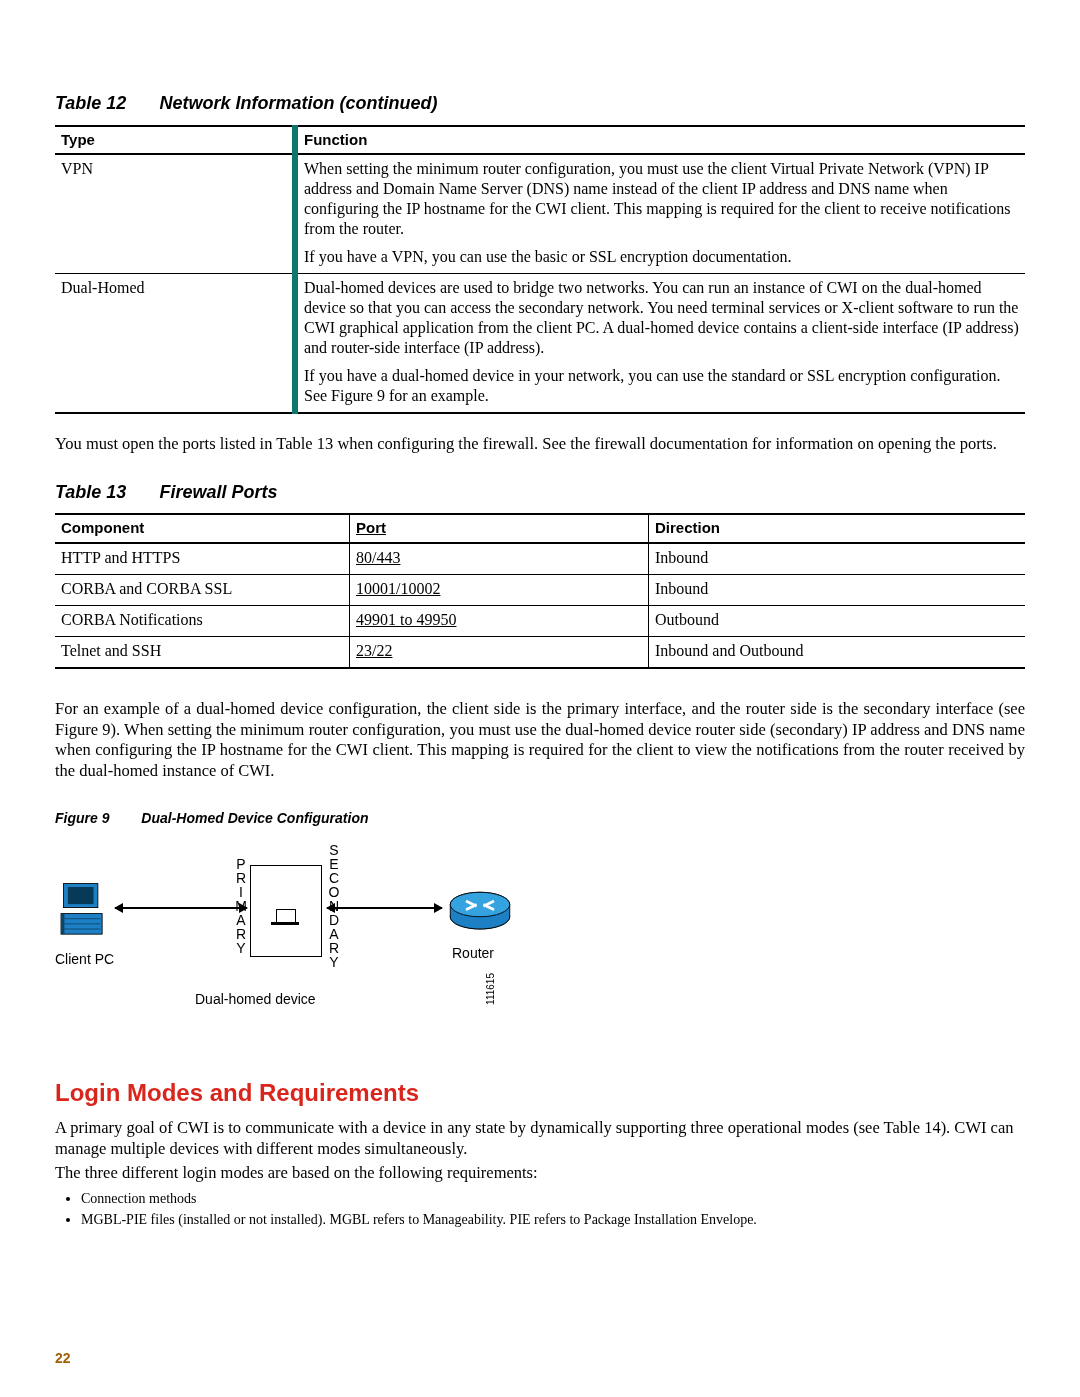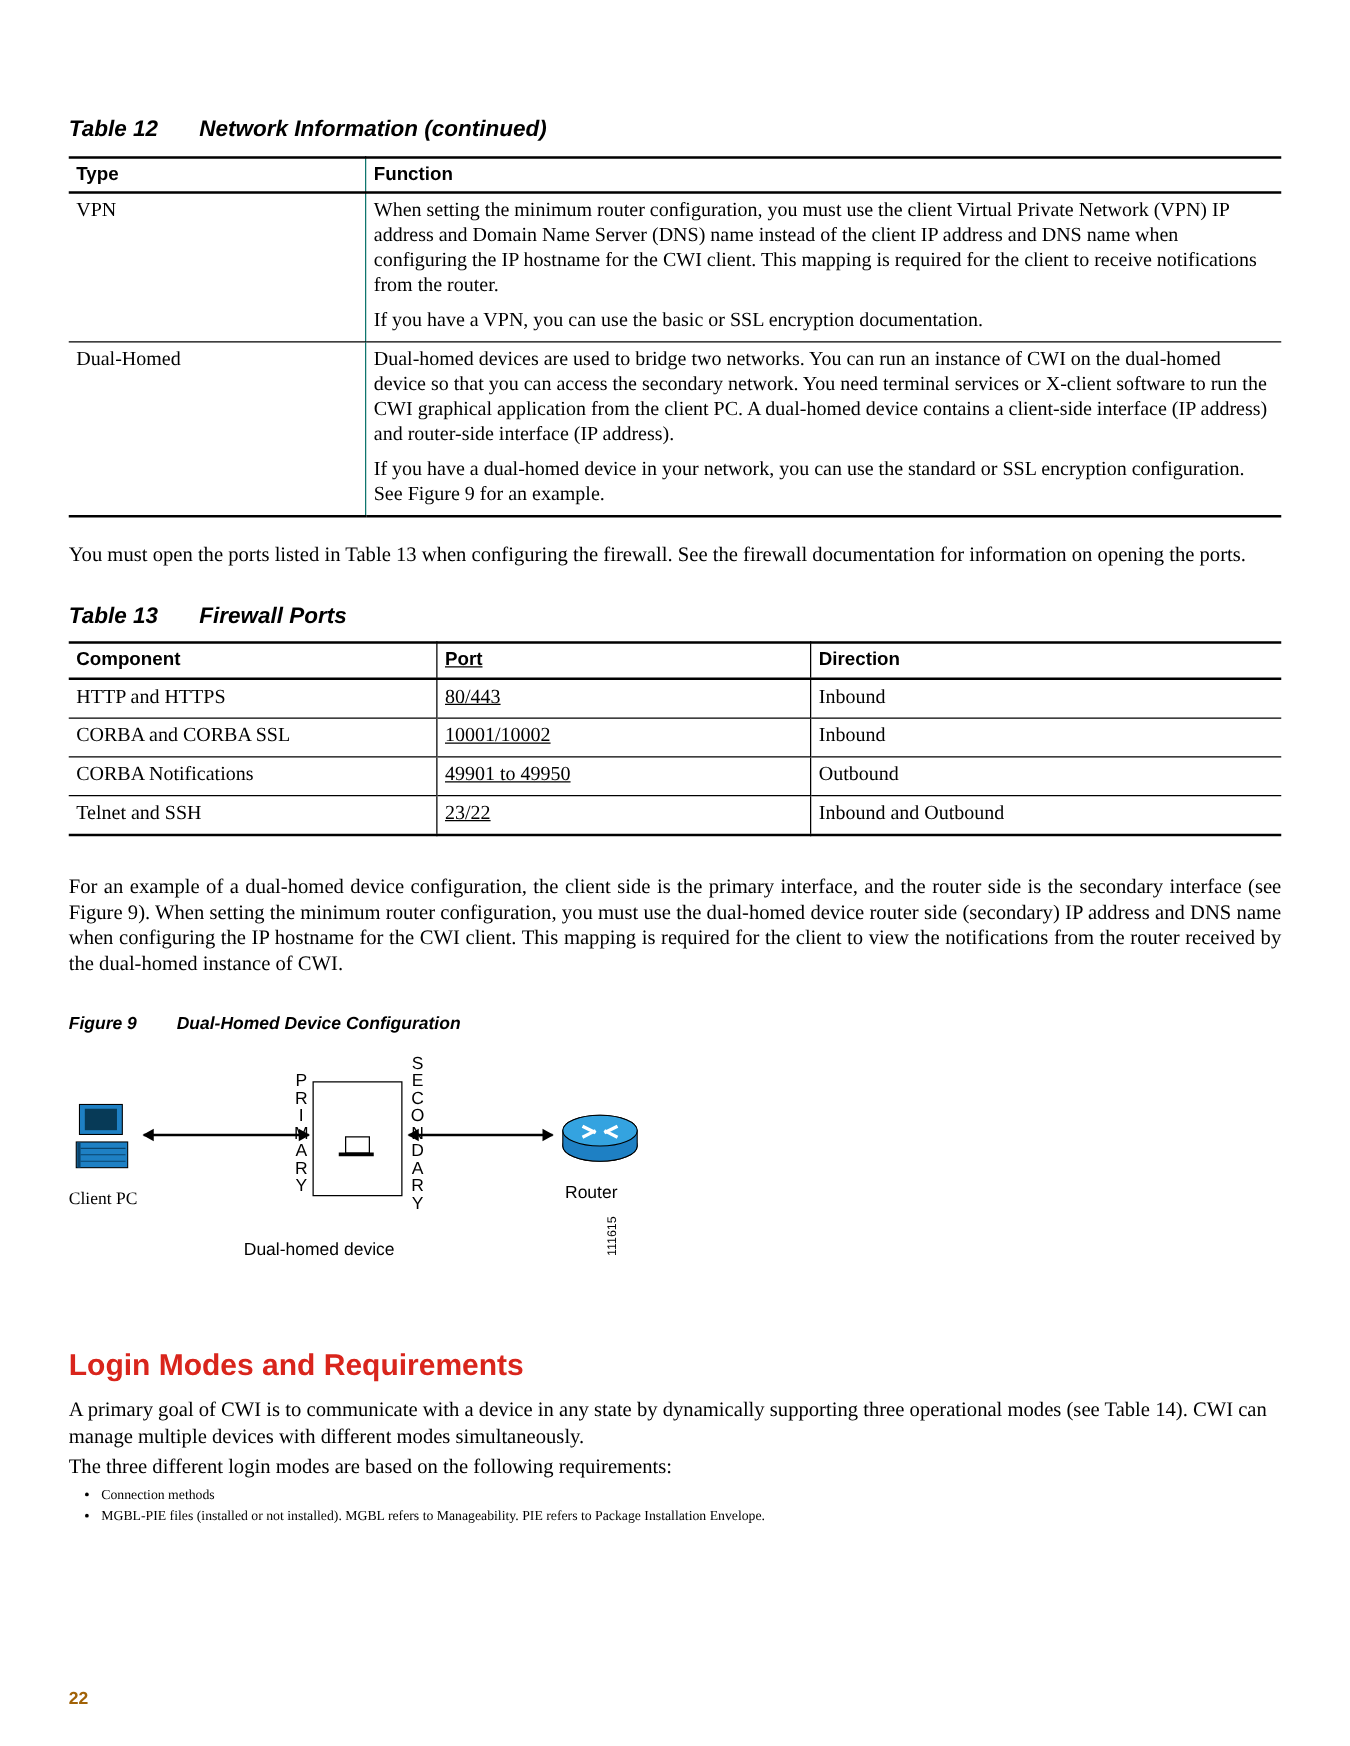--- a/index.html
+++ b/index.html
@@ -35,21 +35,21 @@
   }
   td {
     font-family: "Times New Roman", Times, serif;
     font-size: 16px;
     padding: 4px 6px 6px 6px;
     vertical-align: top;
   }
   .mid-sep { border-bottom: 1px solid #000; }
   .end-sep { border-bottom: 2px solid #000; }
 
-  .col12a { width: 225px; border-right: 1px solid #0f766e; }
+  .col12a { width: 225px; border-right: 6px solid #0f766e; }
   .col12b { }
   .col13a { width: 282px; border-right: 1px solid #000; }
   .col13b { width: 286px; border-right: 1px solid #000; text-decoration: underline; }
 
   .para { font-size: 16.5px; margin: 20px 0 4px 0; line-height: 1.25; text-align: justify; }
   .para2 { font-size: 16.5px; margin: 4px 0 4px 0; line-height: 1.25; }
 
   .h2 {
     font-family: Arial, Helvetica, sans-serif;
     font-weight: bold;
@@ -73,21 +73,21 @@
     font-family: Arial, Helvetica, sans-serif;
     font-size: 13px;
     margin-bottom: 10px;
   }
 
   
   .pc {
     position: absolute; left: 4px; top: 38px; width: 52px;
   }
   .pc svg { width: 52px; height: 60px; }
-  .pc-label { position:absolute; left:0; top:108px; font-size:14px;font-family:Liberation Serif, serif; }
+  .pc-label { position:absolute; left:0; top:108px; font-size:14px; }
 
   .link1 { position:absolute; left:60px; top:64px; width:132px; height:2px; background:#000; }
   .link1::before, .link1::after {
     content:""; position:absolute; top:-4px; width:0; height:0;
     border-top:5px solid transparent; border-bottom:5px solid transparent;
   }
   .link1::before { left:-1px;  border-right:9px solid #000; }
   .link1::after  { right:-1px; border-left:9px solid #000; }
 
   .dev {
@@ -116,21 +116,21 @@
   .link2::after  { right:-1px; border-left:9px solid #000; }
 
   .router { position:absolute; left:390px; top:38px; }
   .router svg { width:70px; height:54px; }
   .router-label { position:absolute; left:397px; top:102px; font-size:14px; }
 
   .figid { position:absolute; left:430px; top:130px; font-size:10px;
            writing-mode: vertical-rl; transform: rotate(180deg); }
 
   ul.bul { margin:6px 0 0 8px; padding-left: 18px; }
-  ul.bul li { margin: 3px 0; font-size:11px; }
+  ul.bul li { margin: 3px 0; font-size:14px; }
 
   .pageno {
     position: fixed; left:55px; bottom:30px;
     font-family: Arial, Helvetica, sans-serif; font-weight:bold;
     font-size:14px; color:#a16207;
   }
 </style>
 </head>
 <body>
 

